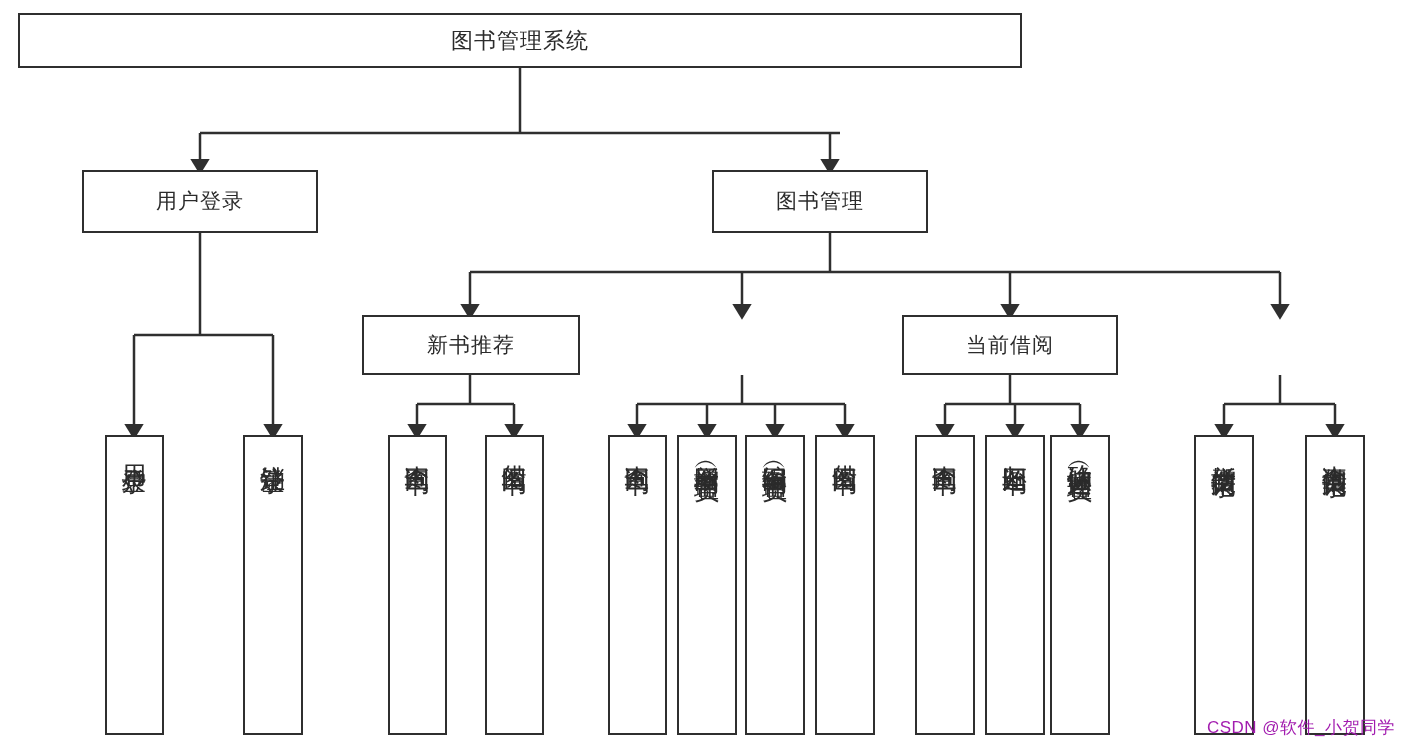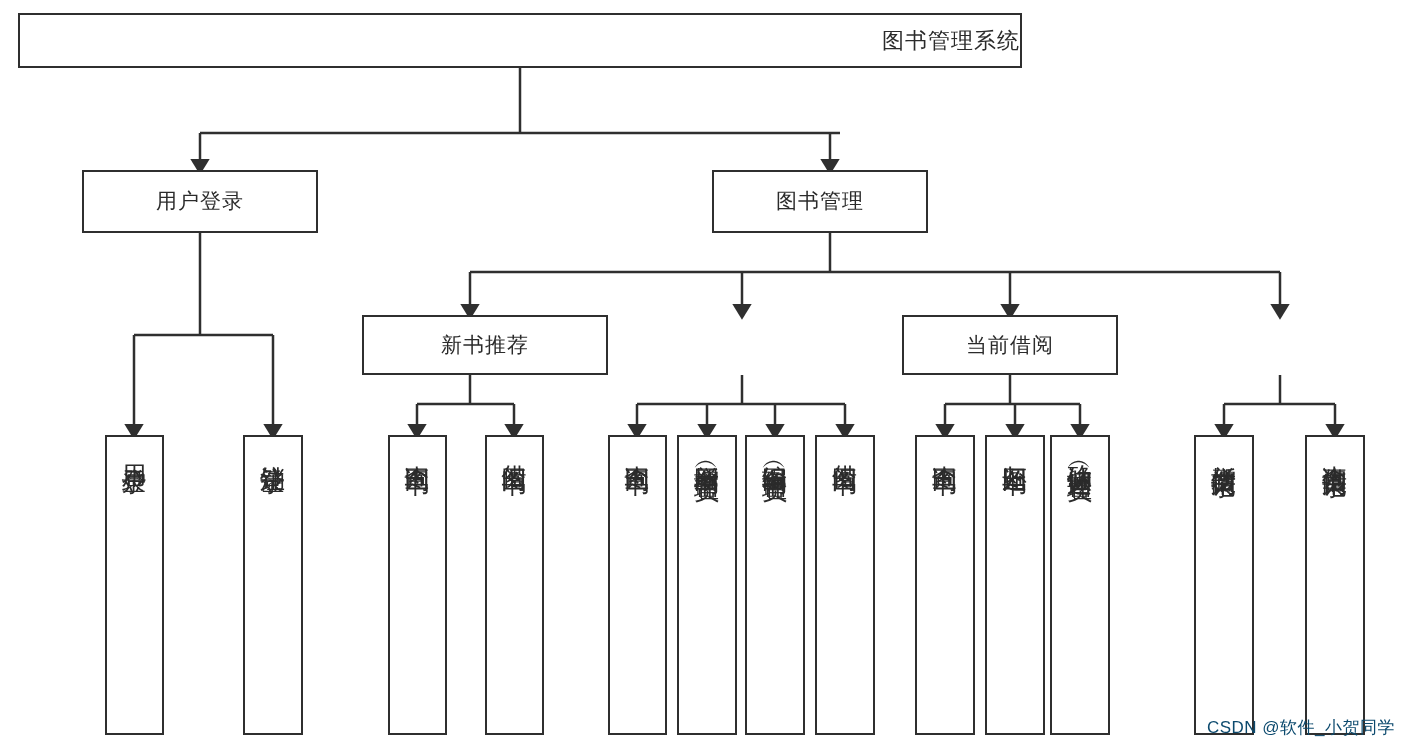--- a/index.html
+++ b/index.html
@@ -62,21 +62,21 @@
     font-size: 25px;
     line-height: 1.12;
     letter-spacing: 2px;
     max-height: 100%;
   }
   .watermark {
     position: absolute;
     right: 10px;
     bottom: 8px;
     font-size: 17px;
-    color: #0c4a6e;
+    color: #a21caf;
     letter-spacing: 0.5px;
     white-space: nowrap;
     user-select: none;
   }
 </style>
 </head>
 <body>
 
 <div id="diagram-root">
 
@@ -124,32 +124,32 @@
       <path d="M1015,404 L1015,429" marker-end="url(#arrowhead)"></path>
       <path d="M1080,404 L1080,429" marker-end="url(#arrowhead)"></path>
 
       <path d="M1280,375 L1280,404"></path>
       <path d="M1224,404 L1335,404"></path>
       <path d="M1224,404 L1224,429" marker-end="url(#arrowhead)"></path>
       <path d="M1335,404 L1335,429" marker-end="url(#arrowhead)"></path>
     </g>
   </svg>
 
-  <div class="node-box node-horizontal node-root" style="left:18px; top:13px; width:1004px; height:55px;justify-content:flex-end;">
+  <div class="node-box node-horizontal node-root" style="left:18px; top:13px; width:1004px; height:55px;">
     <span class="node-label">图书管理系统</span>
   </div>
 
   <div class="node-box node-horizontal" style="left:82px; top:170px; width:236px; height:63px;">
     <span class="node-label">用户登录</span>
   </div>
   <div class="node-box node-horizontal" style="left:712px; top:170px; width:216px; height:63px;">
     <span class="node-label">图书管理</span>
   </div>
 
-  <div class="node-box node-horizontal" style="left:362px; top:315px; width:246px; height:60px;">
+  <div class="node-box node-horizontal" style="left:362px; top:315px; width:218px; height:60px;">
     <span class="node-label">新书推荐</span>
   </div>
   <div class="node-box node-horizontal" style="left:902px; top:315px; width:216px; height:60px;">
     <span class="node-label">当前借阅</span>
   </div>
 
   <div class="node-box node-vertical" style="left:105px; top:435px; width:59px; height:300px;">
     <span class="node-label">用户登录</span>
   </div>
   <div class="node-box node-vertical" style="left:243px; top:435px; width:60px; height:300px;">

